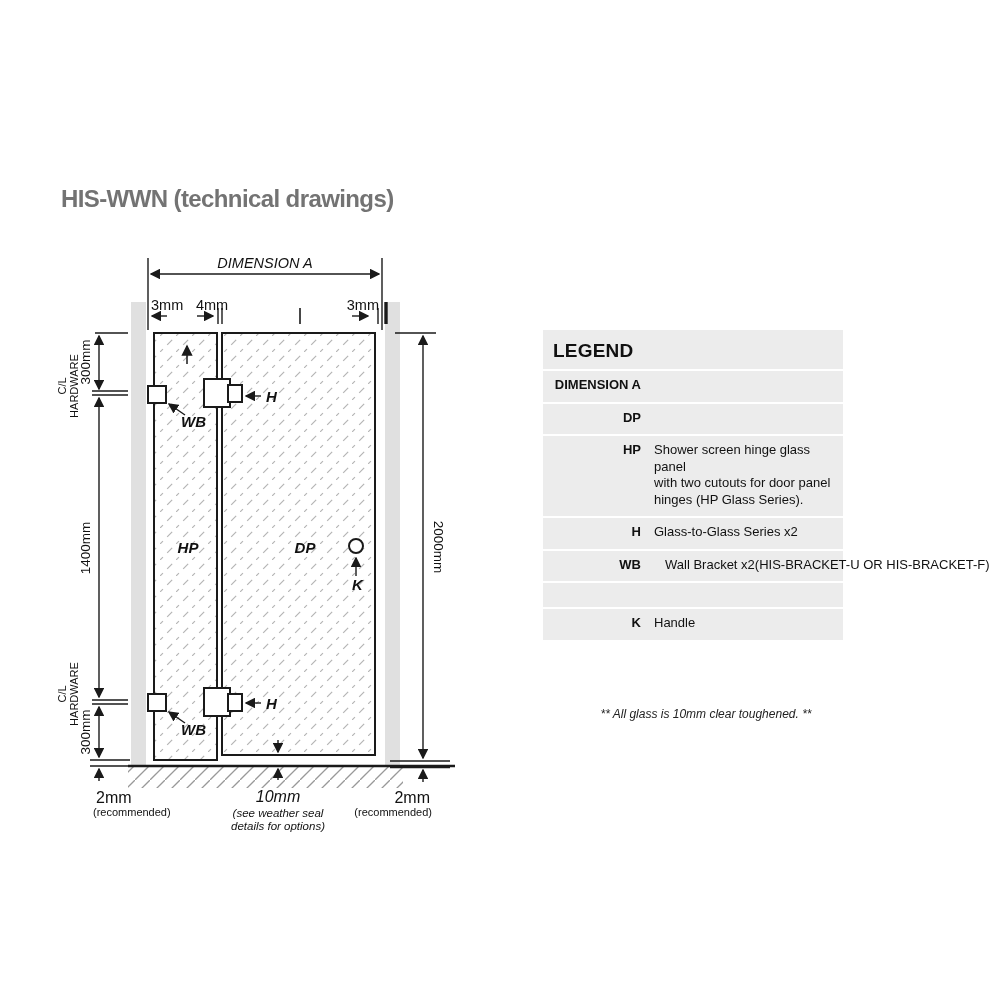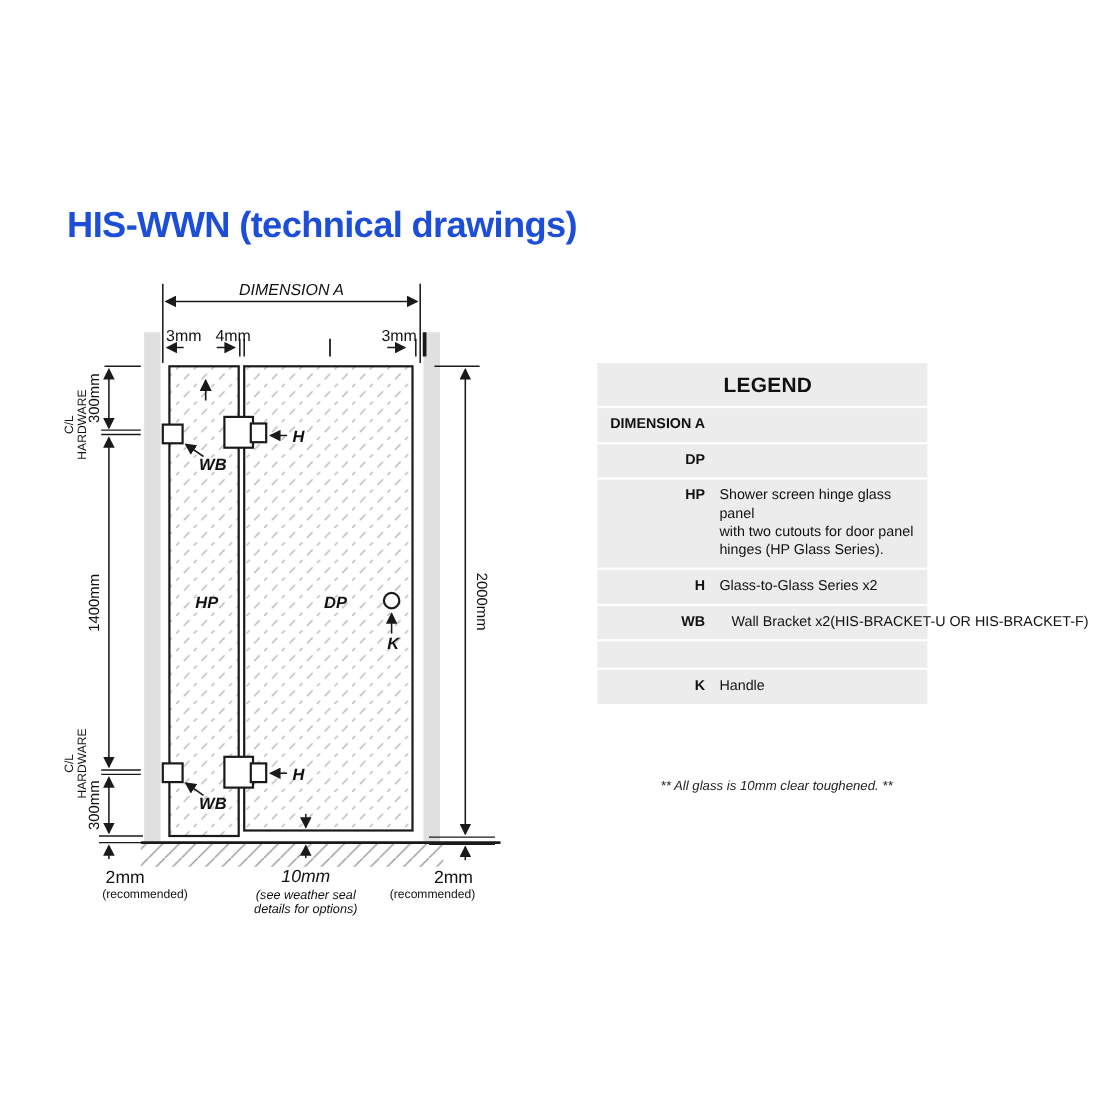--- a/index.html
+++ b/index.html
@@ -3,30 +3,30 @@
 <meta charset="utf-8">
 <style>
   html,body{margin:0;padding:0;}
   body{
     width:1000px;height:1000px;position:relative;background:#fff;
     font-family:"Liberation Sans","DejaVu Sans",sans-serif;color:#111;
     overflow:hidden;
   }
   .page-title{
     position:absolute;left:61px;top:185px;
-    font-size:33px;font-weight:bold;letter-spacing:-0.6px;color:#1d4ed8;
+    font-size:24px;font-weight:bold;letter-spacing:-0.6px;color:#737373;
     white-space:nowrap;
   }
   .drawing-svg{position:absolute;left:45px;top:245px;}
   
   .legend-box{
     position:absolute;left:543px;top:330px;width:300px;
     background:#ececec;font-size:13px;
   }
-  .legend-header{padding:10px 0 7px 10px;font-size:19px;font-weight:bold;letter-spacing:0.2px;text-align:center;}
+  .legend-header{padding:10px 0 7px 10px;font-size:19px;font-weight:bold;letter-spacing:0.2px;}
   .legend-row{display:flex;border-top:2px solid #ffffff;padding:6px 0 8px 0;}
   .legend-row.empty-row{min-height:10px;}
   .legend-term{
     flex:none;width:98px;text-align:right;font-weight:bold;
     font-size:13px;line-height:16.5px;white-space:nowrap;
   }
   .legend-desc{
     margin-left:13px;width:182px;font-size:13px;line-height:16.5px;
     white-space:pre-line;
   }

